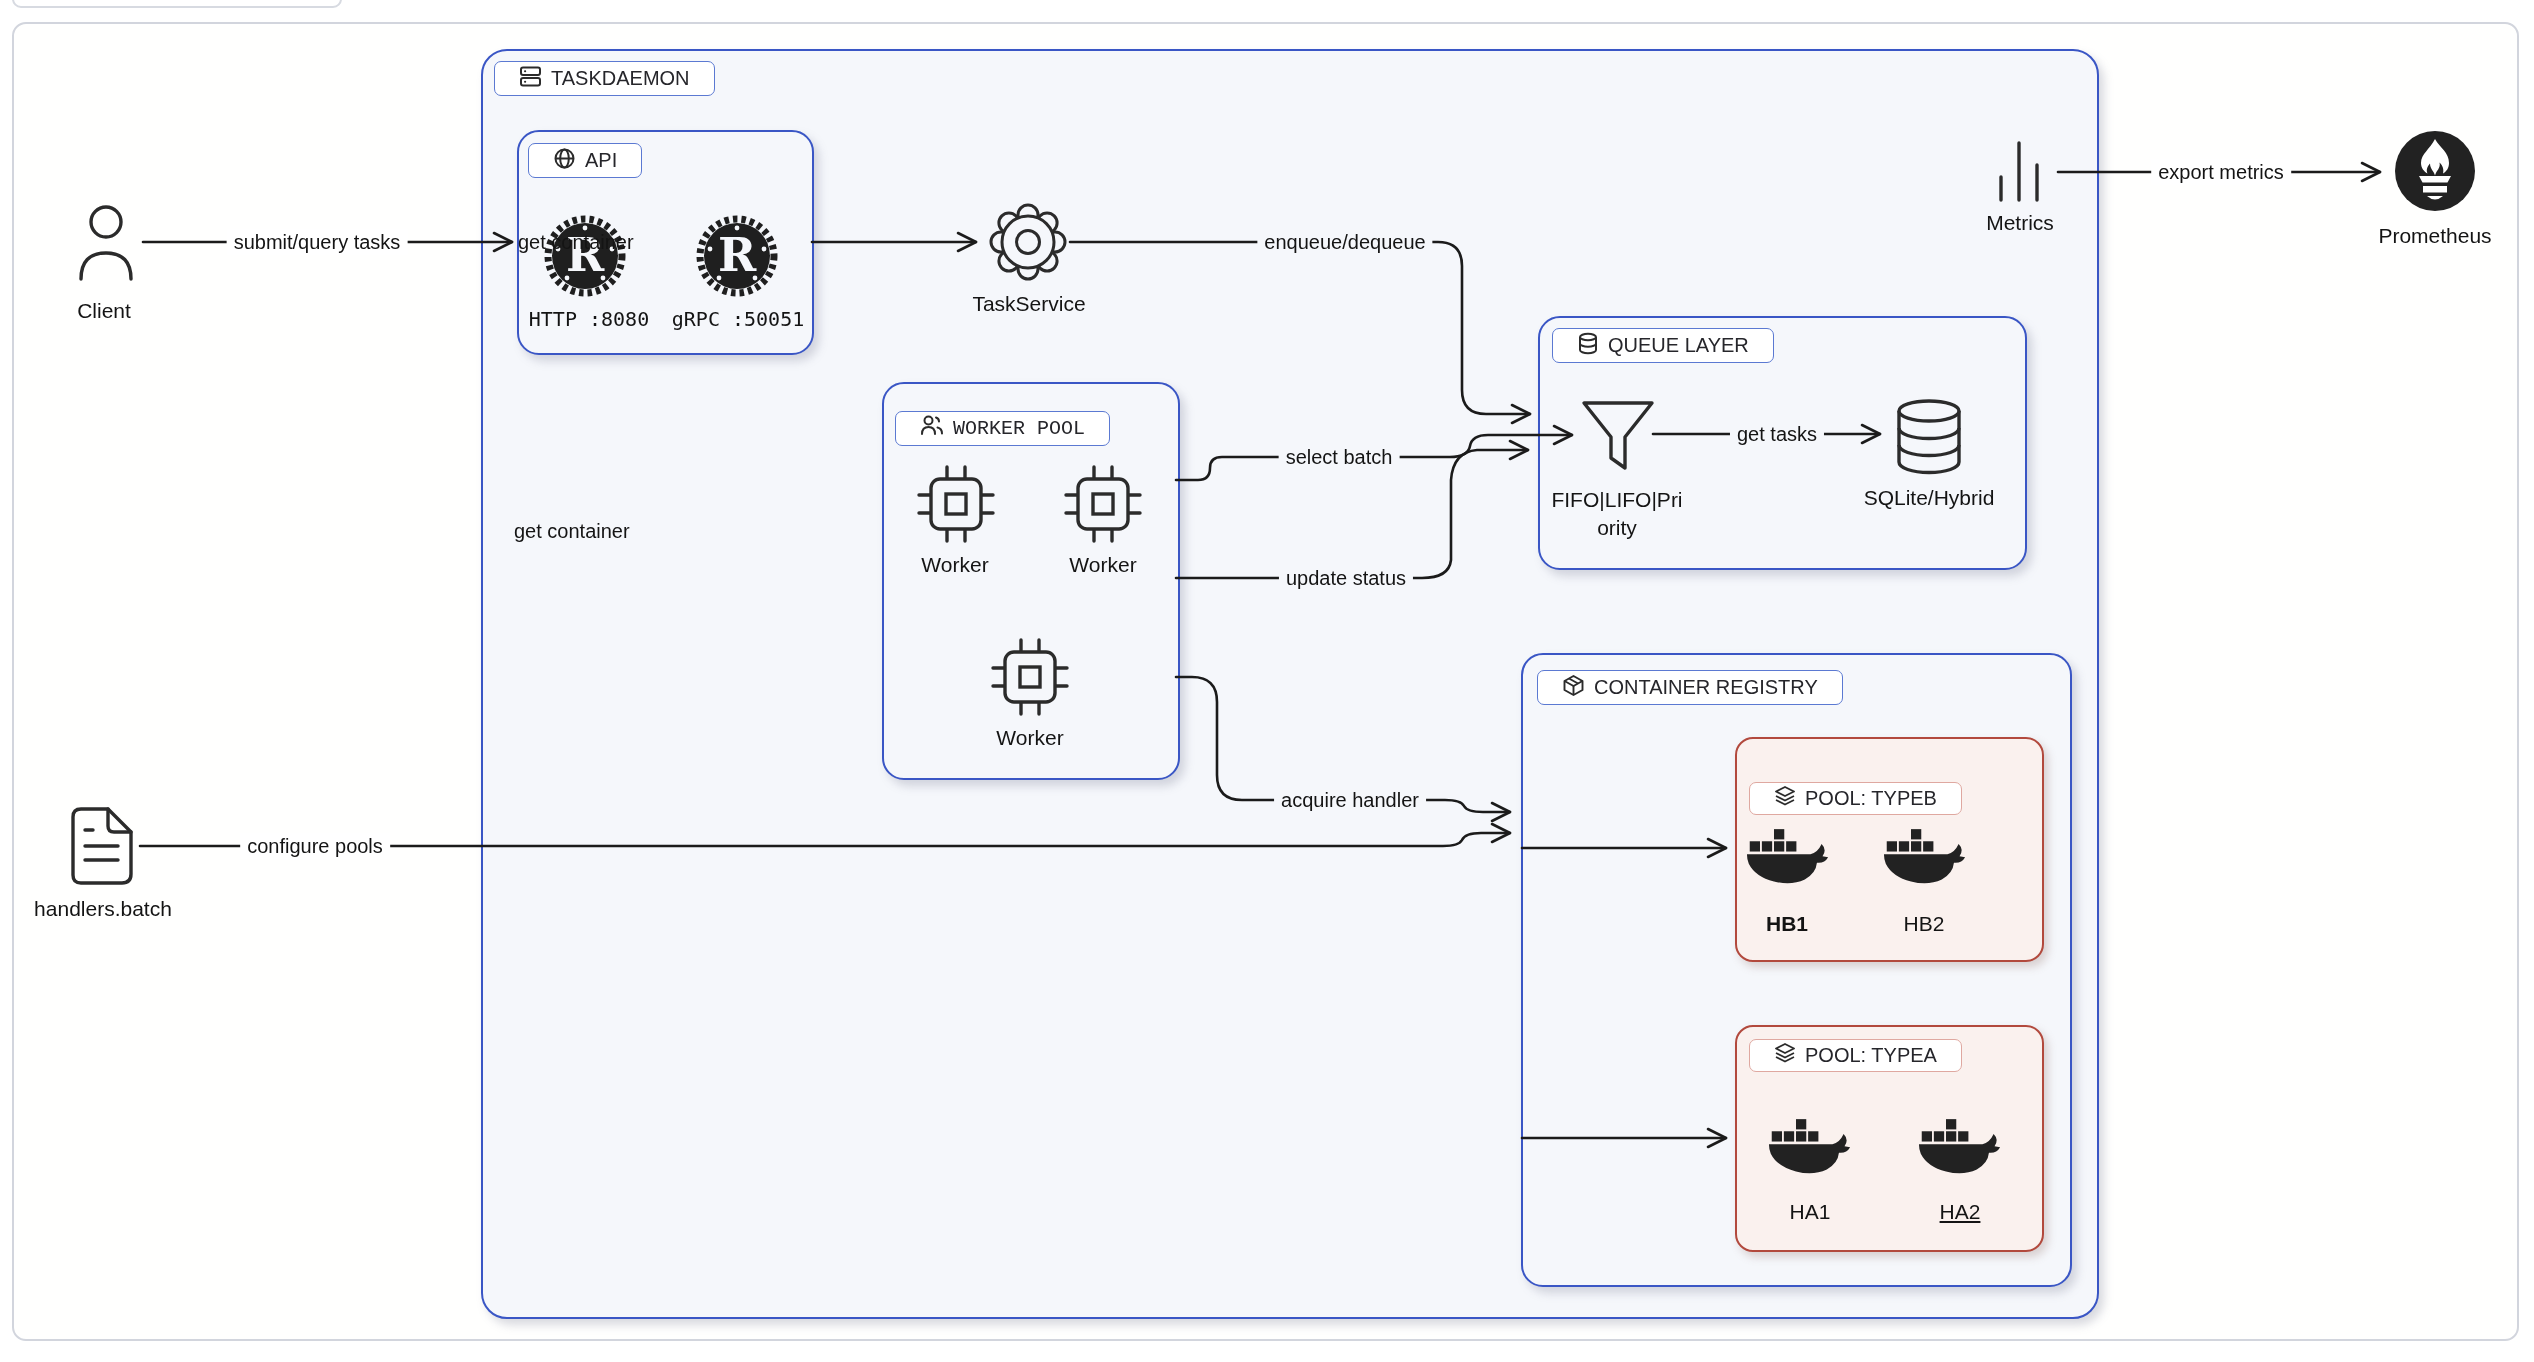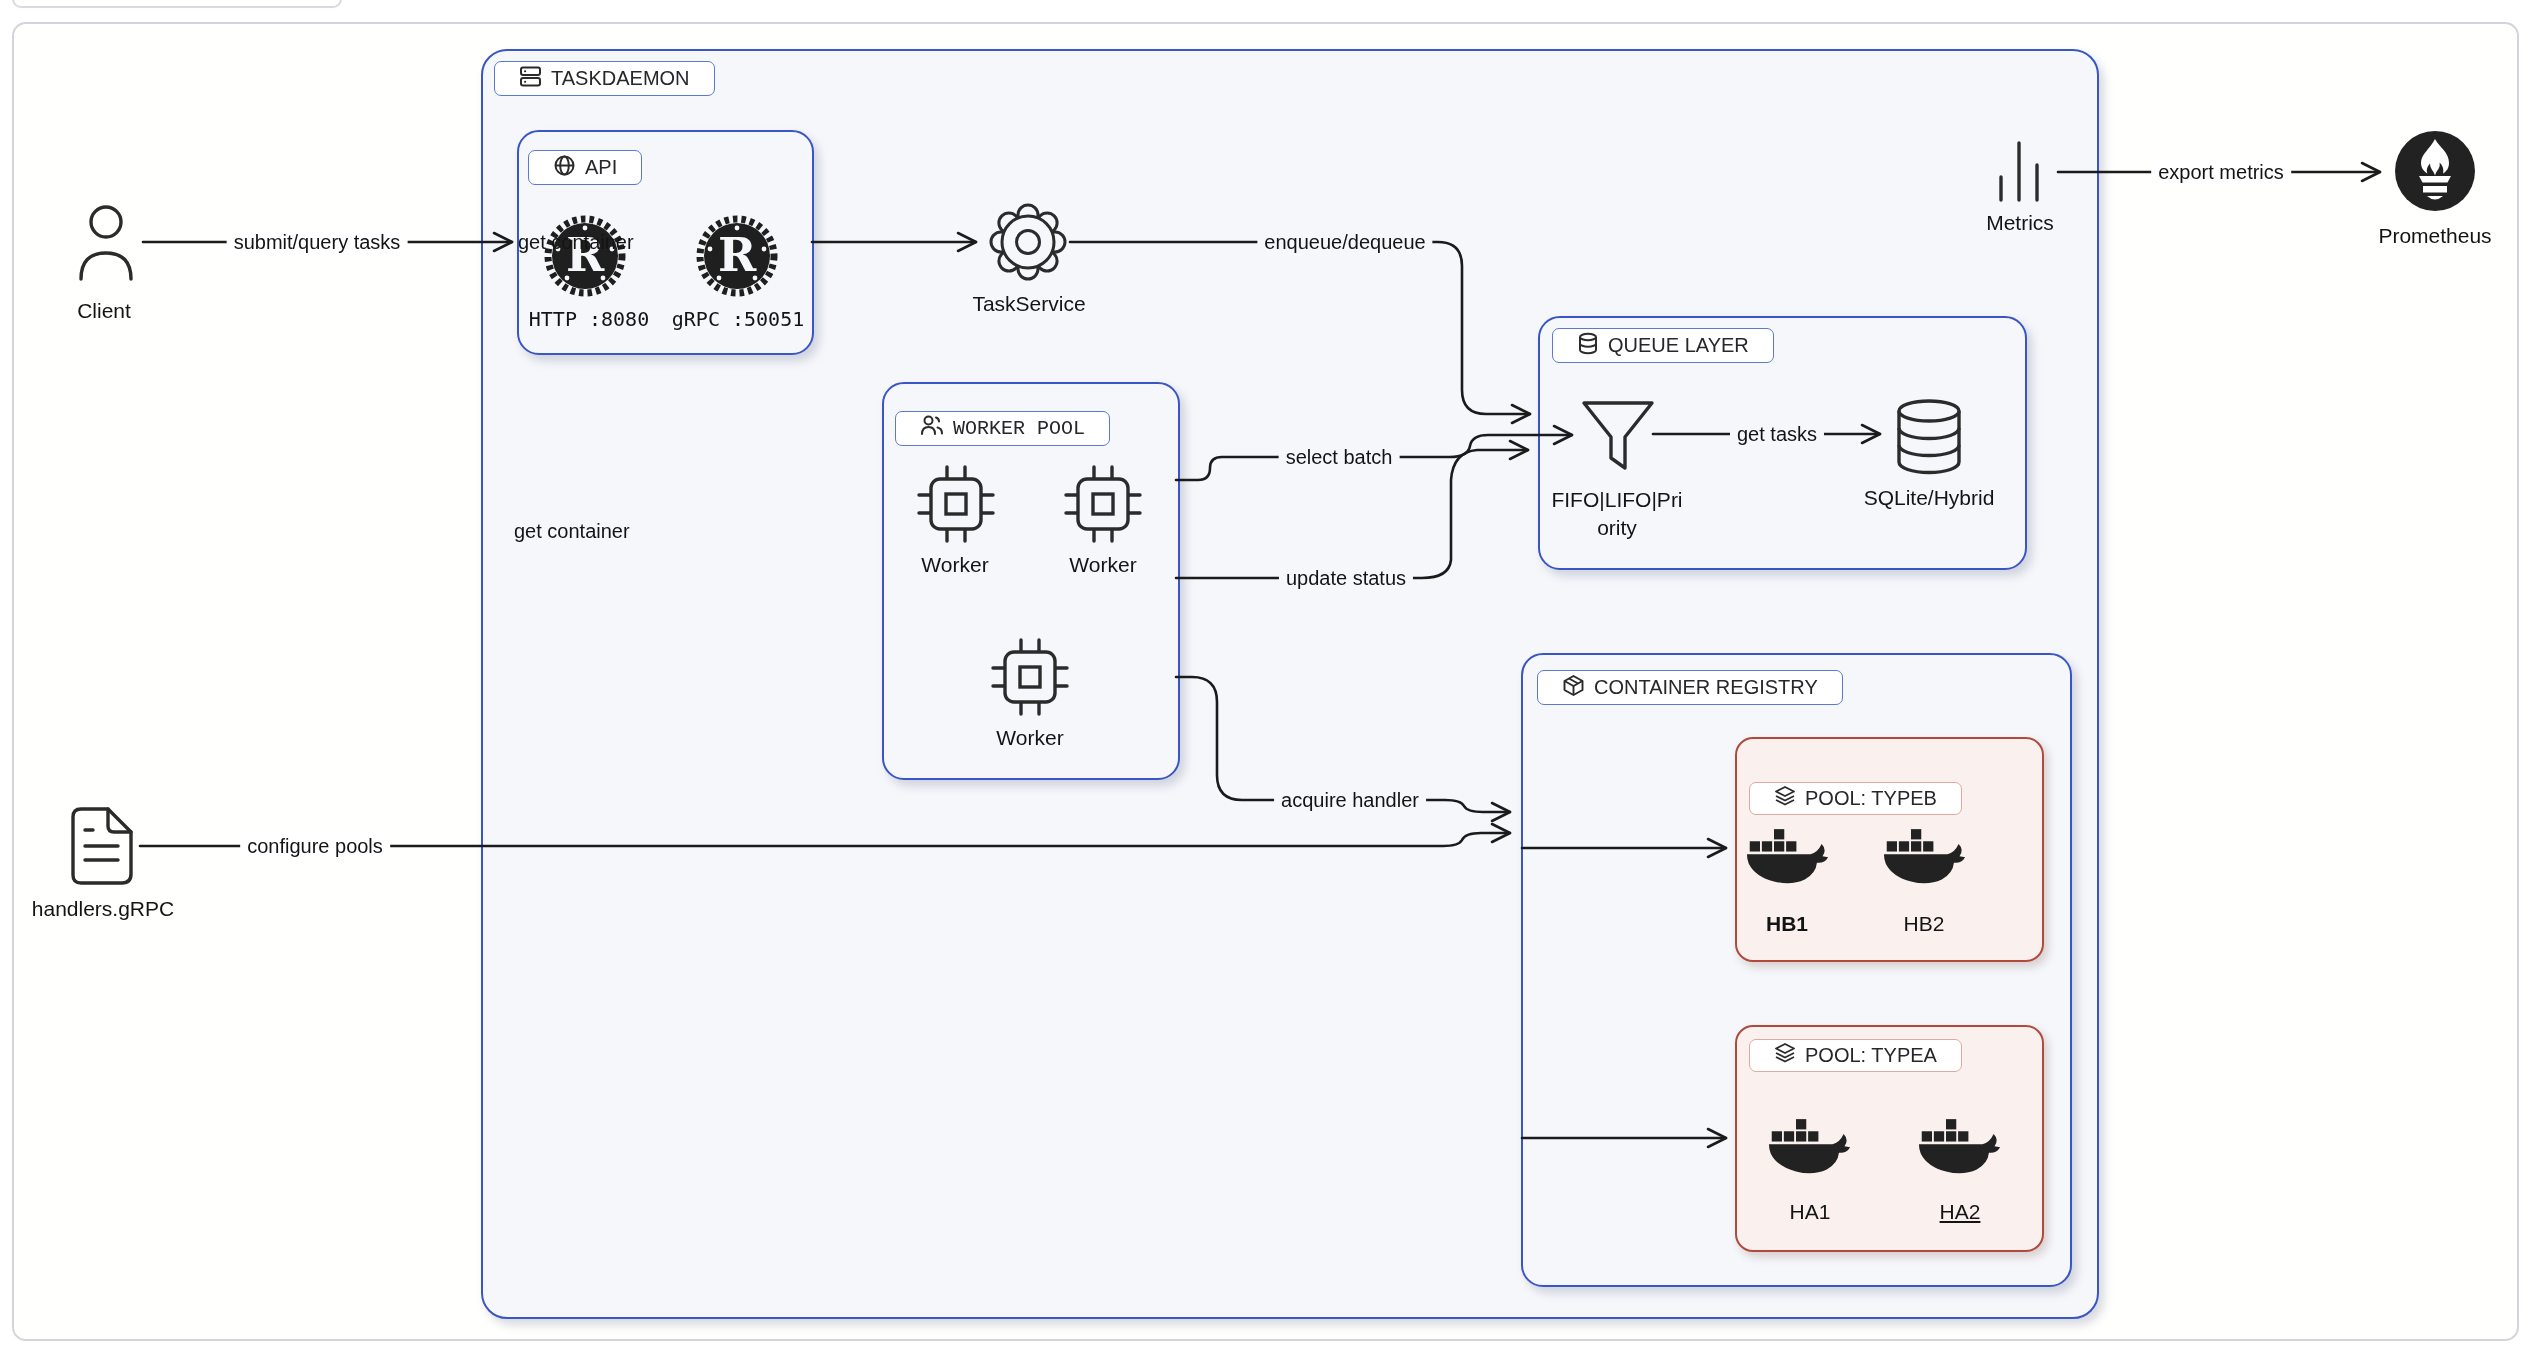--- a/index.html
+++ b/index.html
@@ -70,21 +70,21 @@
   <div class="badge" style="left:494px;top:61px;">
     <span>
       <svg width="23" height="23" viewBox="0 0 23 23" fill="none" stroke="#2b2b2b" stroke-width="2" stroke-linecap="round">
         <rect x="2" y="2.5" width="19" height="7.5" rx="2"></rect>
           <rect x="2" y="13" width="19" height="7.5" rx="2"></rect>
         <path d="M6,6.2 H6.2 M6,16.7 H6.2"></path>
       </svg></span>
     <span>TASKDAEMON</span>
   </div>
 
-  <div class="badge" style="left:528px;top:143px;margin-top:7px;">
+  <div class="badge" style="left:528px;top:143px;">
     <span>
       <svg width="23" height="23" viewBox="0 0 23 23" fill="none" stroke="#2b2b2b" stroke-width="2">
         <circle cx="11.5" cy="11.5" r="9"></circle>
           <ellipse cx="11.5" cy="11.5" rx="4.3" ry="9"></ellipse>
           <path d="M2.5,11.5 H20.5"></path>
       </svg></span>
     <span>API</span>
   </div>
 
   <div class="badge" style="left:895px;top:411px;font-family:Liberation Mono, monospace;">
@@ -306,21 +306,21 @@
     <span>FIFO|LIFO|Pri</span>
     <span>ority</span>
   </div>
   <div class="nlabel" style="left:1929px;top:486px;">SQLite/Hybrid</div>
   <div class="nlabel" style="left:1787px;top:912px;font-weight:bold;">HB1</div>
   <div class="nlabel" style="left:1924px;top:912px;">HB2</div>
   <div class="nlabel" style="left:1810px;top:1200px;">HA1</div>
   <div class="nlabel" style="left:1960px;top:1200px;text-decoration:underline;">HA2</div>
   <div class="nlabel" style="left:2020px;top:211px;">Metrics</div>
   <div class="nlabel" style="left:2435px;top:224px;">Prometheus</div>
-  <div class="nlabel" style="left:103px;top:897px;">handlers.gRPC</div>
+  <div class="nlabel" style="left:103px;top:897px;">handlers.batch</div>
 
   <div class="elabel on-white" style="left:317px;top:242px;">submit/query tasks</div>
   <div class="elabel nobg" style="left:518px;top:229px;">get container</div>
   <div class="elabel nobg" style="left:514px;top:518px;">get container</div>
   <div class="elabel" style="left:1345px;top:242px;">enqueue/dequeue</div>
   <div class="elabel" style="left:1339px;top:457px;">select batch</div>
   <div class="elabel" style="left:1346px;top:578px;">update status</div>
   <div class="elabel" style="left:1350px;top:800px;">acquire handler</div>
   <div class="elabel on-white" style="left:315px;top:846px;">configure pools</div>
   <div class="elabel" style="left:1777px;top:434px;">get tasks</div>

